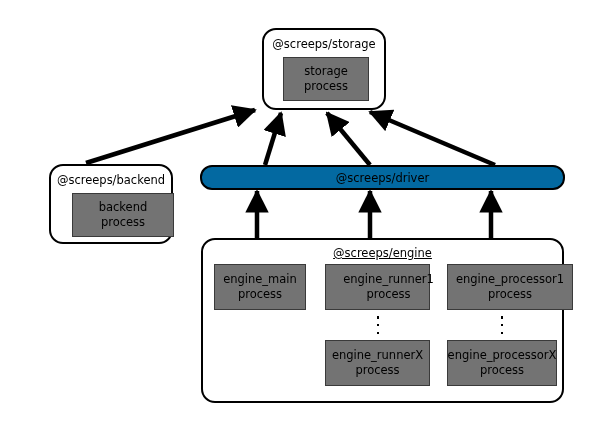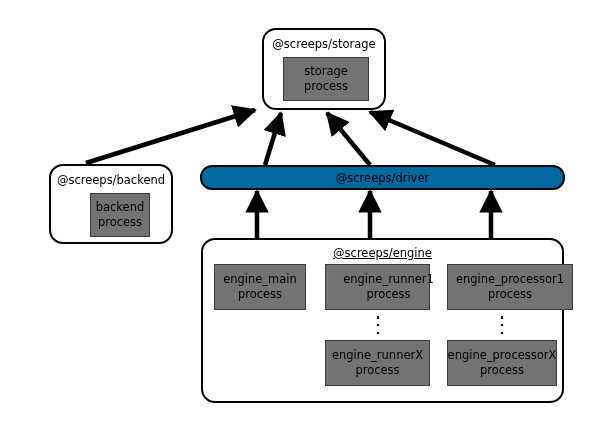--- a/index.html
+++ b/index.html
@@ -114,21 +114,21 @@
   <div class="pkg" style="left:262px; top:28px; width:124px; height:82px;">
     <div class="pkg-label" style="top:7px;">@screeps/storage</div>
     <div class="proc" style="left:19px; top:27px; width:86px; height:44px;">
       <span>storage</span>
       <span>process</span>
     </div>
   </div>
 
   <div class="pkg" style="left:29px; top:164px; width:124px; height:80px;margin-left:20px;">
     <div class="pkg-label" style="top:7px;">@screeps/backend</div>
-    <div class="proc" style="left:39px; top:27px; width:60px; height:44px;">
+    <div class="proc" style="left:21px; top:27px; width:102px; height:44px;">
       <span>backend</span>
       <span>process</span>
     </div>
   </div>
 
   <div class="driver-bar" style="left:200px; top:165px; width:365px; height:25px;">
     <span>@screeps/driver</span>
   </div>
 
   <div class="pkg" style="left:201px; top:238px; width:363px; height:165px;">

